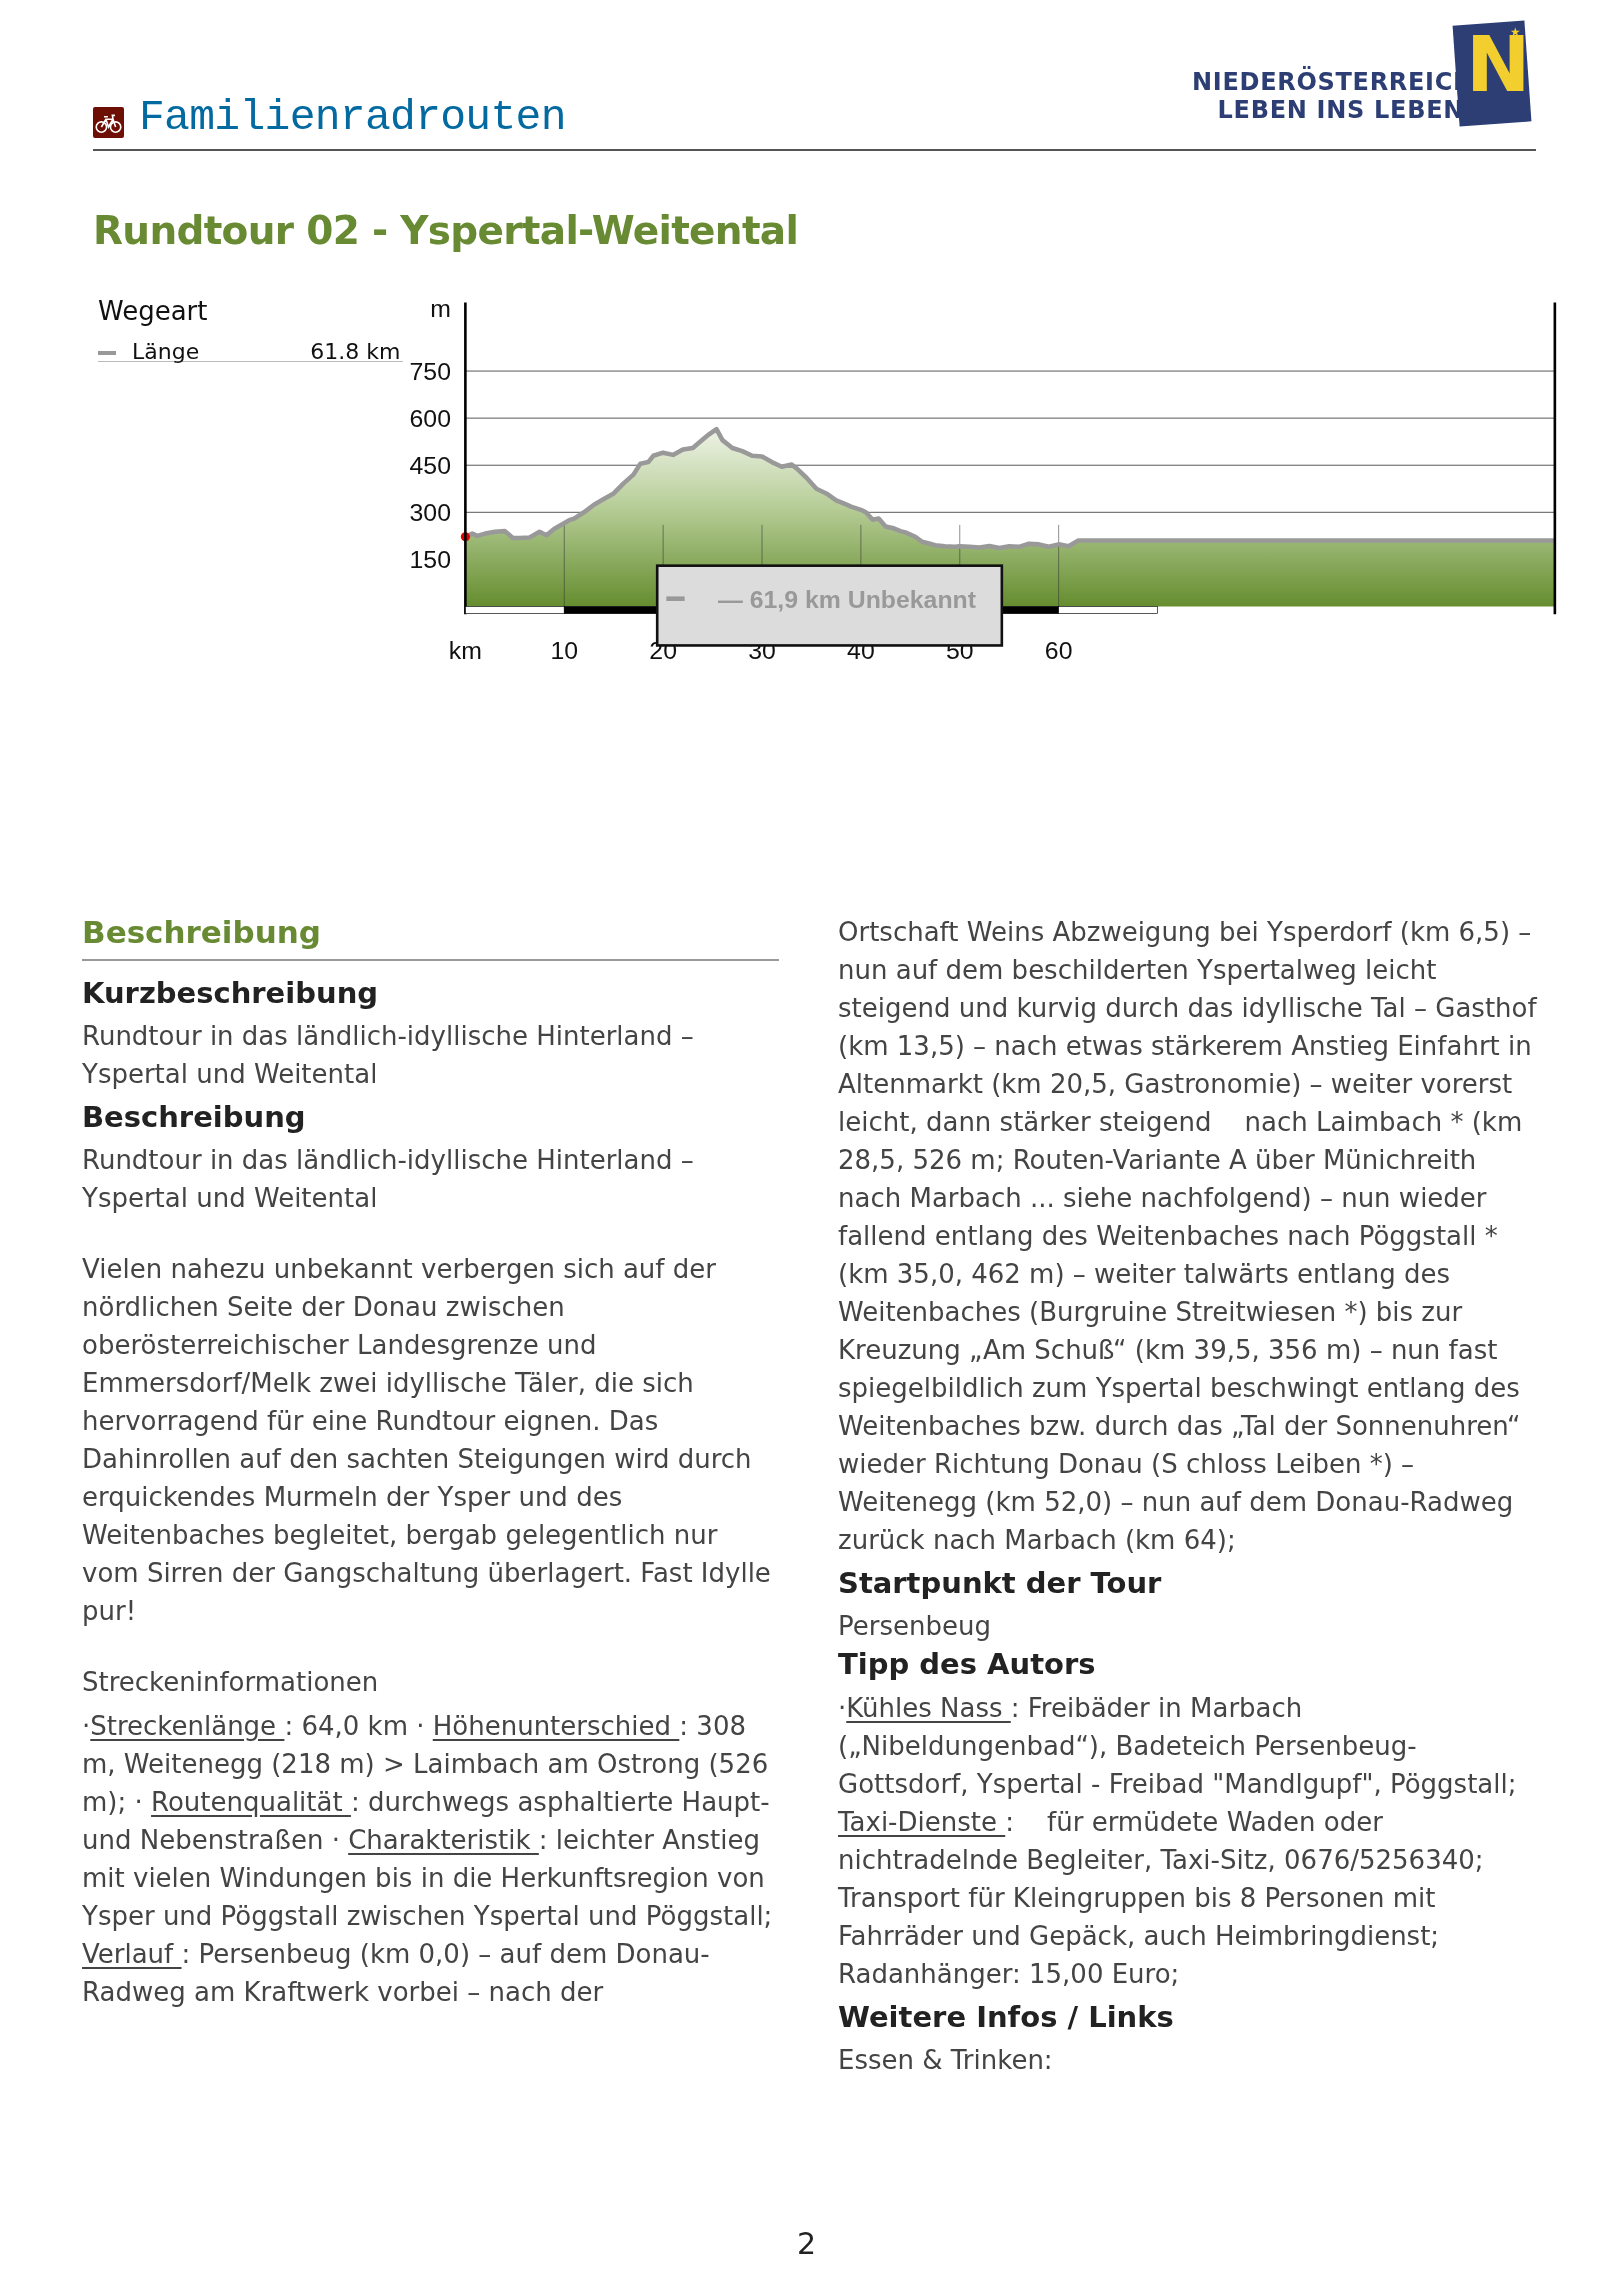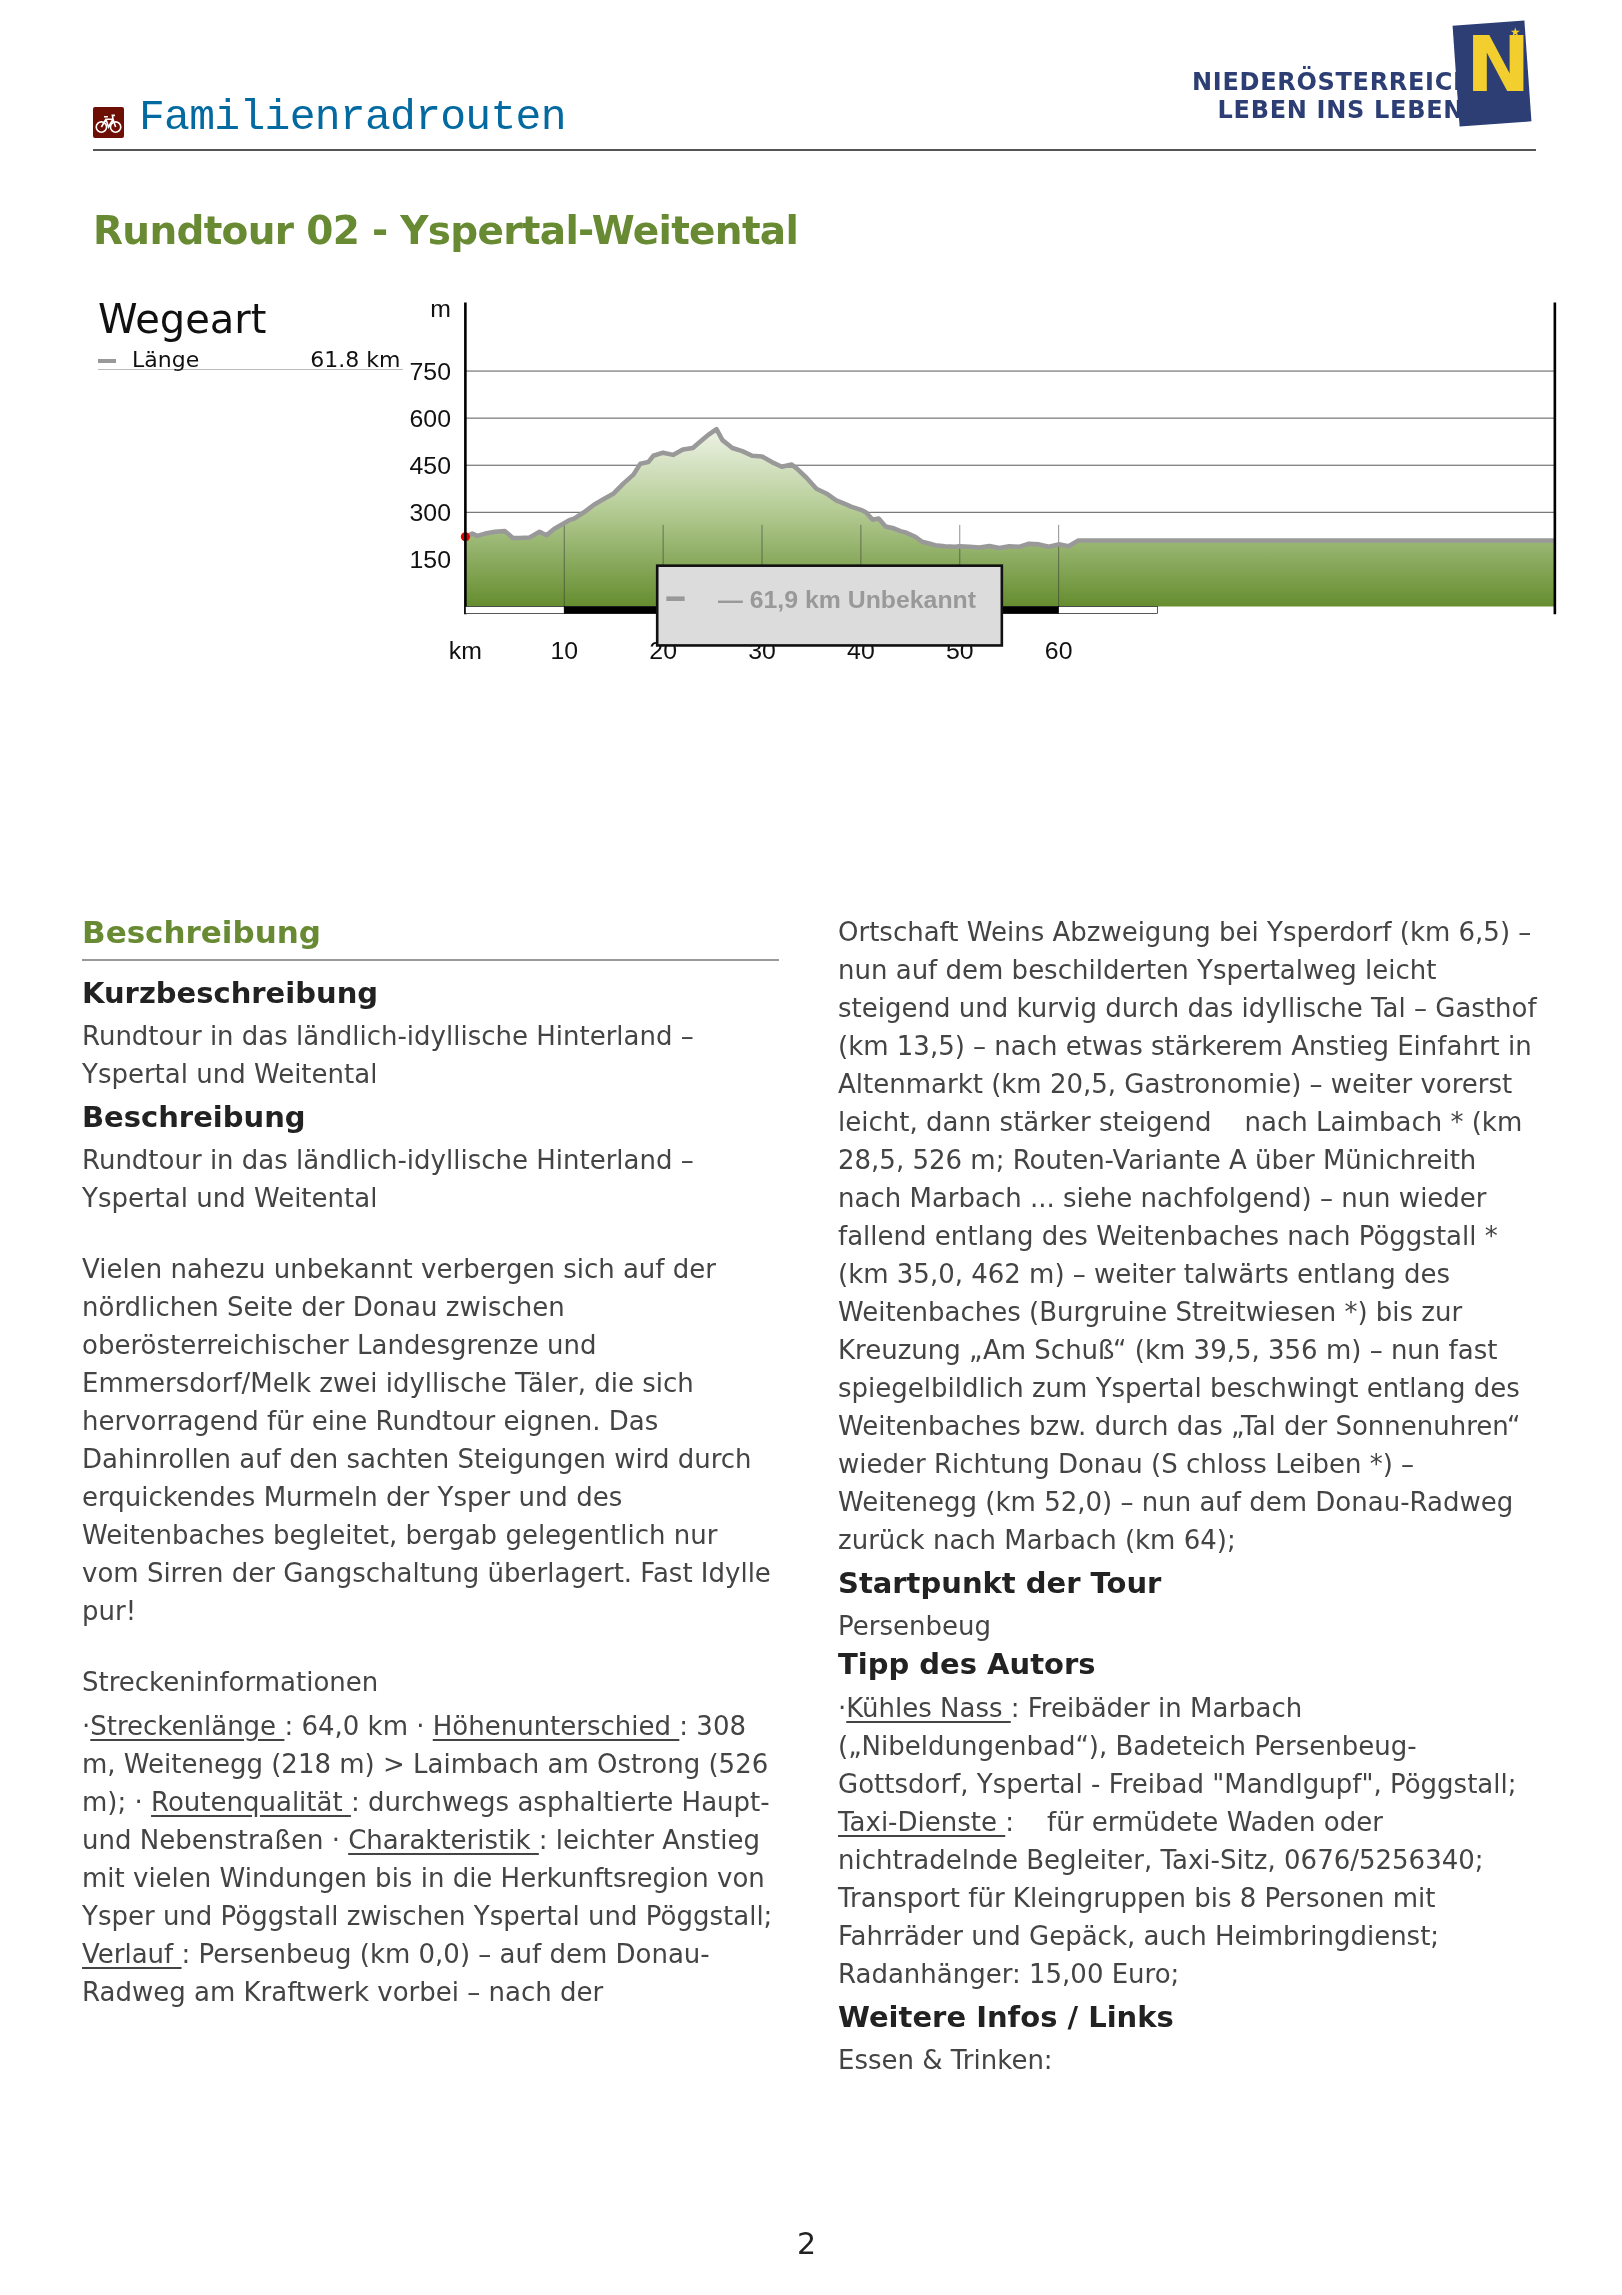--- a/index.html
+++ b/index.html
@@ -13,22 +13,22 @@
   #header-rule { left: 93px; top: 149px; width: 1443px; height: 2px; background: #555; }
 
   #logo-text { left: 1176px; top: 69px; text-align: right; color: #2c3e73; font-weight: bold; font-family: "DejaVu Sans", sans-serif; font-size: 24px; line-height: 27.5px; letter-spacing: 0.7px; margin-left: 16px; }
   #logo-box { left: 1456px; top: 23px; width: 72px; height: 101px; background: #2c3e73; transform: rotate(-4deg); }
   #logo-n { left: 1466px; top: 26px; width: 56px; font-size: 77px; font-weight: bold; color: #f2cf2e; font-family: "DejaVu Sans", sans-serif; line-height: 1; }
   #logo-star { left: 1510px; top: 25px; font-size: 11.8px; color: #f2cf2e; }
 
   #tour-title { left: 93px; top: 208px; font-size: 39px; color: #678a32; font-weight: bold; font-family: "DejaVu Sans", sans-serif; letter-spacing: -0.7px; text-align: center; }
 
   
-  #legend-title { left: 98px; top: 296px; font-size: 40px; color: #111; font-family: "DejaVu Sans", sans-serif; }
-  #legend-row { left: 98px; top: 347px; width: 305px; height: 22px; border-bottom: 1.3px solid #bbb; }
+  #legend-title { left: 98px; top: 296px; font-size: 26px; color: #111; font-family: "DejaVu Sans", sans-serif; }
+  #legend-row { left: 98px; top: 339px; width: 305px; height: 22px; border-bottom: 1.3px solid #bbb; }
   #legend-swatch { left: 0px; top: 11.8px; width: 18.3px; height: 3.9px; background: #999; }
   #legend-label { left: 34px; top: 0px; font-size: 22px; color: #111; font-family: "DejaVu Sans", sans-serif; }
   #legend-value { right: 2.6px; top: 0px; font-size: 22px; color: #111; font-family: "DejaVu Sans", sans-serif; }
 
   
   #chart { left: 393px; top: 288px; width: 1178px; height: 497px; }
   .tick { font-family: "Liberation Sans", sans-serif; font-size: 38px; fill: #111; }
 
   
   .col { font-family: "DejaVu Sans", sans-serif; font-size: 26px; line-height: 38px; color: #444; }

